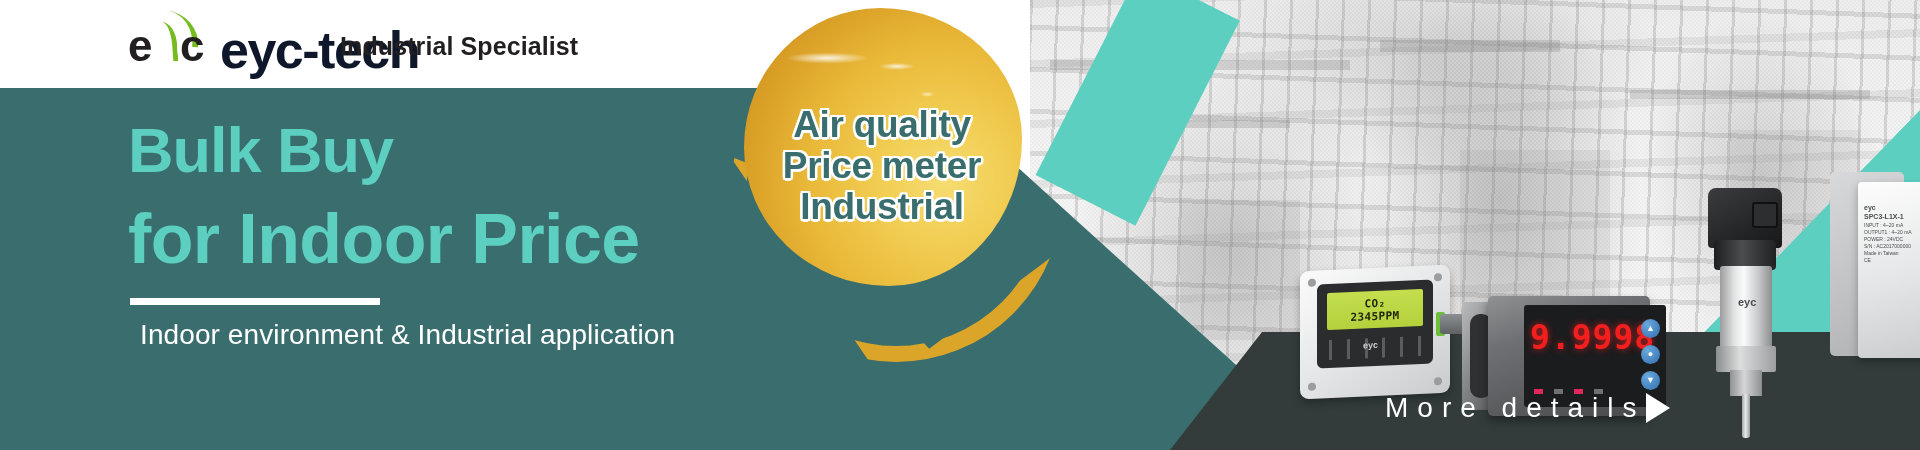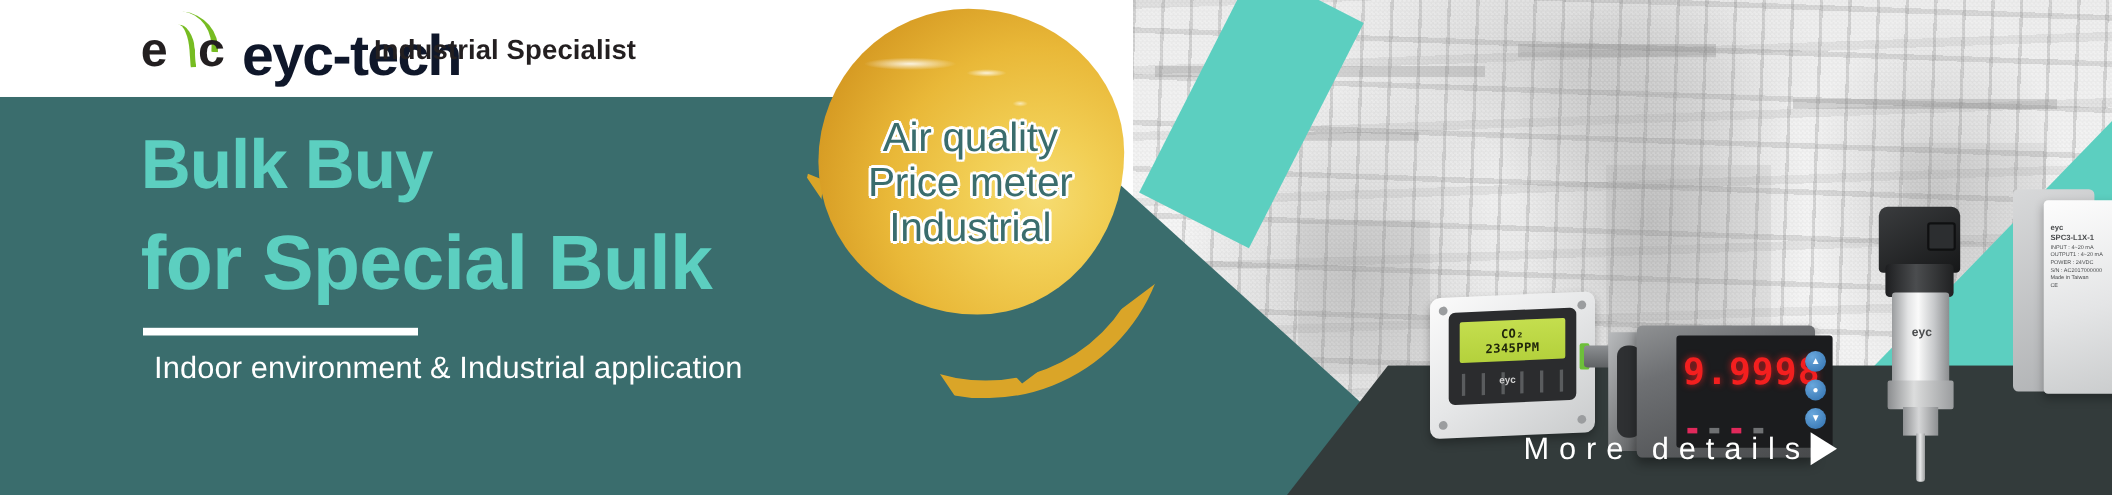--- a/index.html
+++ b/index.html
@@ -138,21 +138,21 @@
     background:
       radial-gradient(ellipse 60px 8px at 30% 18%, rgba(255,255,255,.85), rgba(255,255,255,0) 70%),
       radial-gradient(ellipse 26px 5px at 55% 21%, rgba(255,255,255,.8), rgba(255,255,255,0) 70%),
       radial-gradient(ellipse 10px 4px at 66% 31%, rgba(255,255,255,.6), rgba(255,255,255,0) 70%);
   }
   .gold-text{
     position:absolute;left:0;top:104px;width:320px;text-align:center;
     z-index:6;
   }
   .gold-text div{
-    font-size:37px;line-height:41px;font-weight:400;color:#3a6d6d;
+    font-size:37px;line-height:41px;font-weight:700;color:#3a6d6d;
     text-shadow:
       -2px -2px 0 #fff, 2px -2px 0 #fff, -2px 2px 0 #fff, 2px 2px 0 #fff,
       0 -2.5px 0 #fff, 0 2.5px 0 #fff, -2.5px 0 0 #fff, 2.5px 0 0 #fff;
     letter-spacing:-.3px;
   }
 
   
   .product{position:absolute;}
 
   
@@ -332,21 +332,21 @@
         <span class="logo-leaf2"></span>
         <span class="logo-e" style="left:52px;">c</span>
       </span>
       <span class="logo-text">eyc-tech</span>
     </div>
     <div class="tagline">Industrial Specialist</div>
   </div>
 
   <div class="headline">
     <p class="h-main">Bulk Buy</p>
-    <p class="h-sub">for Special Bulk</p>
+    <p class="h-sub">for Indoor Price</p>
     <div class="rule"></div>
     <p class="h-note">Indoor environment &amp; Industrial application</p>
   </div>
 
   <div class="gold-wrap">
     <div class="gold-ring"></div>
     <div class="gold-blob"></div>
     <div class="gold-text">
       <div>Air quality</div>
       <div>Price meter</div>

